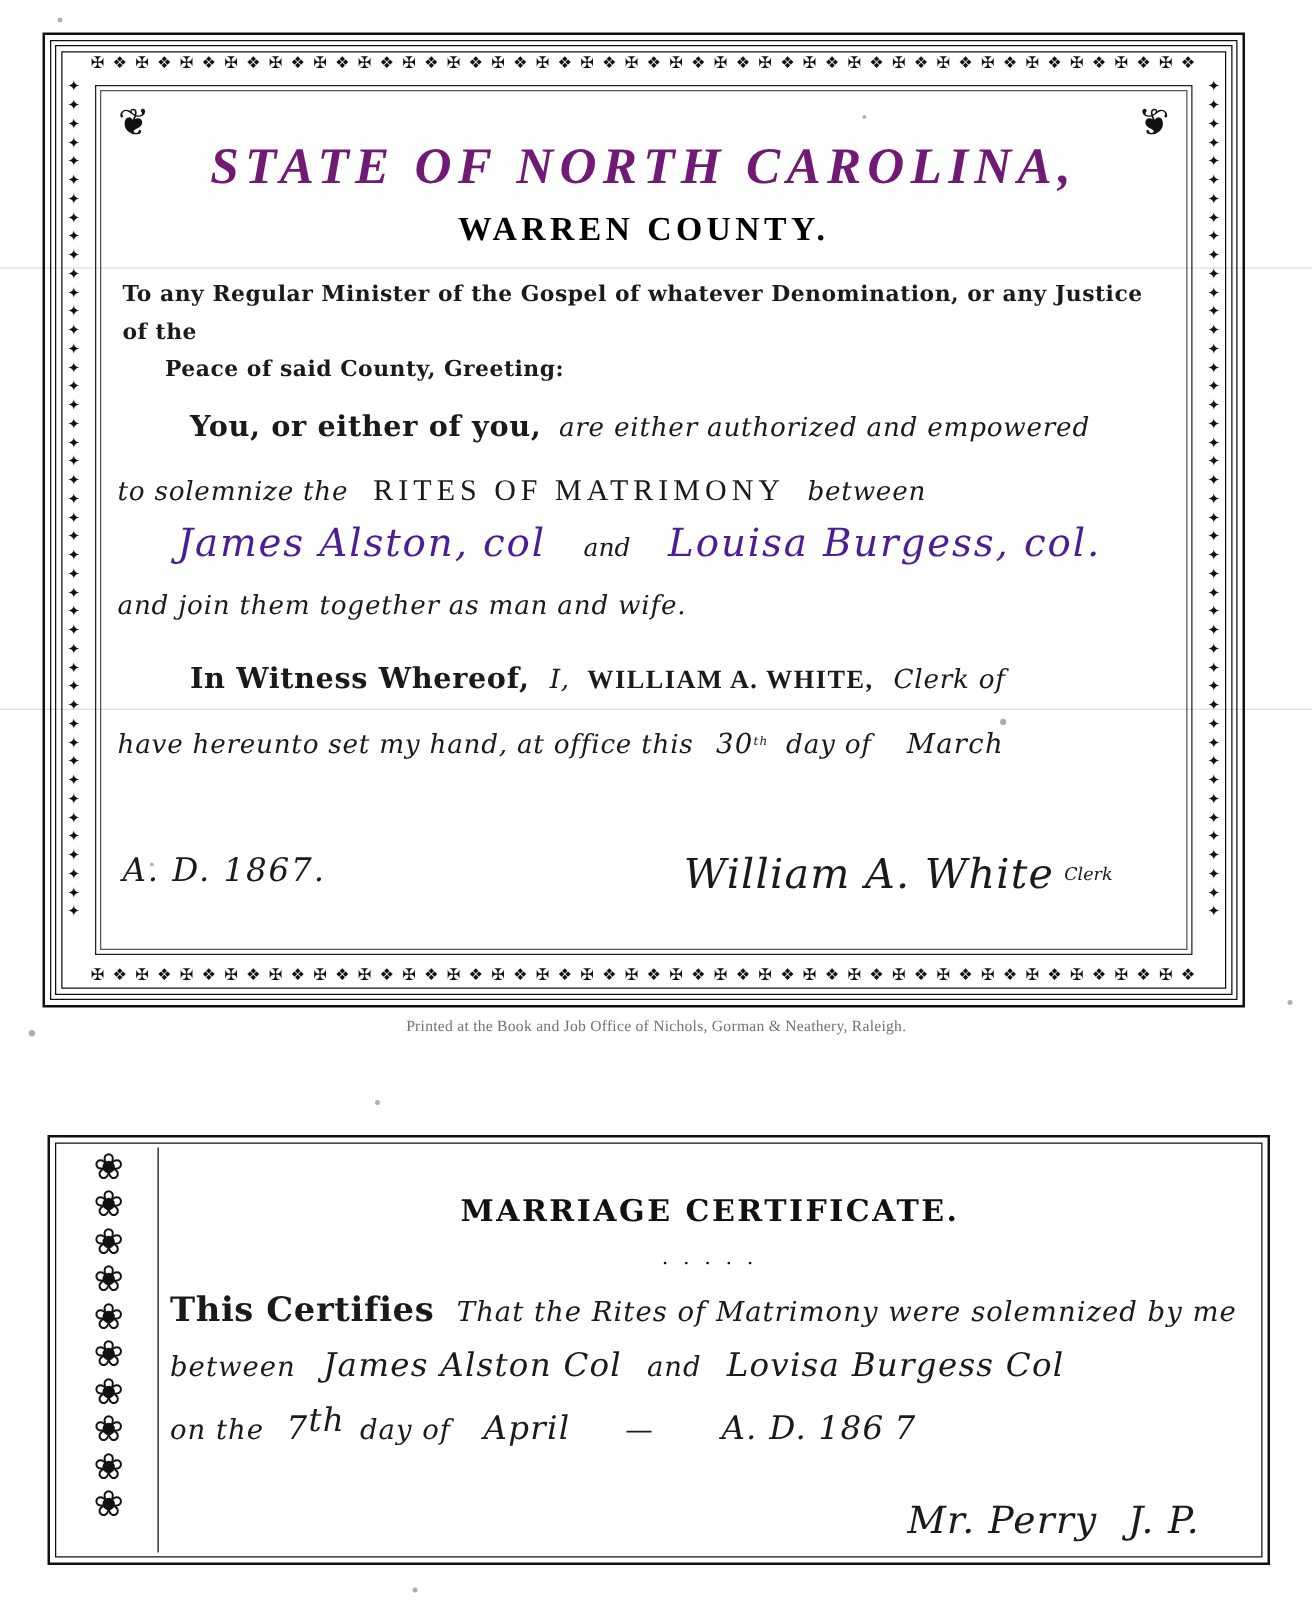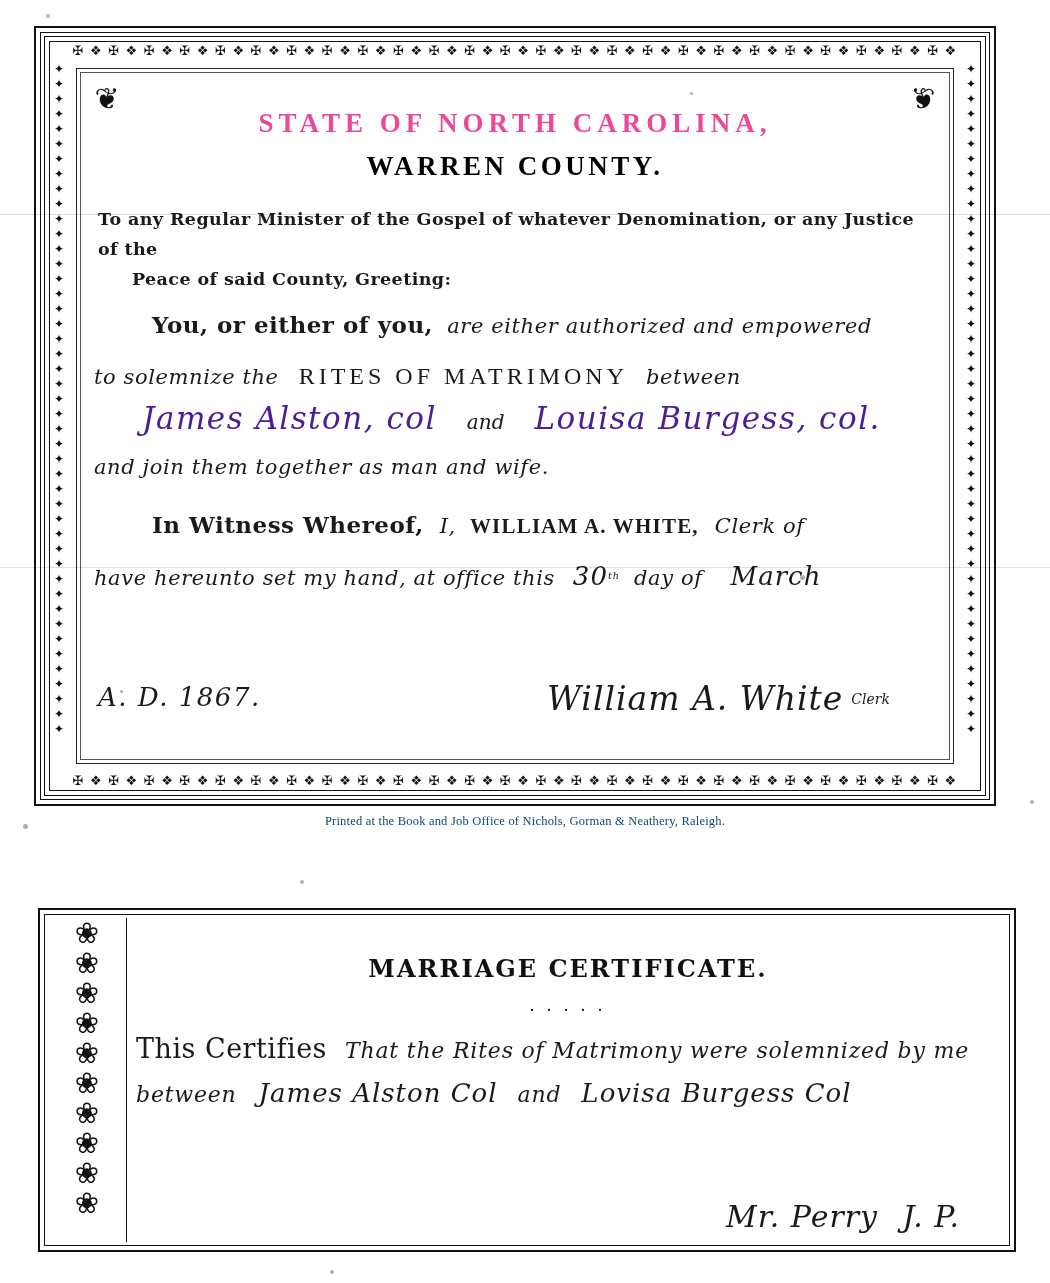--- a/index.html
+++ b/index.html
@@ -123,24 +123,25 @@
     left: 60px;
     right: 60px;
     top: 60px;
     bottom: 60px;
   }
 
   .title-main {
     text-align: center;
     font-family: "Liberation Serif", serif;
     font-weight: bold;
-    font-size: 27px;
+    font-size: 41px;
     letter-spacing: 5px;
     margin-top: 22px;
-    color: #ec4899;
+    color: #701a75;
+    font-style: italic;
   }
   .title-sub {
     text-align: center;
     font-family: "Liberation Serif", serif;
     font-weight: bold;
     font-size: 27px;
     letter-spacing: 3.5px;
     margin-top: 12px;
     color: #000000;
   }
@@ -161,21 +162,21 @@
 
   .script {
     font-family: "DejaVu Serif", serif;
     font-style: italic;
     font-size: 21px;
     letter-spacing: .6px;
   }
   .hand {
     font-family: "DejaVu Serif", serif;
     font-style: italic;
-    font-size: 26px;
+    font-size: 22px;
     letter-spacing: 1px;
   }
 
   .line {
     position: relative;
     margin-top: 14px;
     line-height: 34px;
     white-space: nowrap;
   }
   .indent { padding-left: 58px; }
@@ -250,21 +251,21 @@
   .sup { font-size: .6em; vertical-align: super; }
 
   .printer-line {
     position: absolute;
     left: 0;
     right: 0;
     top: 814px;
     text-align: center;
     font-family: "Liberation Serif", serif;
     font-size: 12.5px;
-    color: #0c4a6e;
+    color: #737373;
     letter-spacing: .2px;
   }
 
   
   #certificate {
     position: absolute;
     left: 38px;
     top: 908px;
     width: 974px;
     height: 340px;
@@ -312,21 +313,21 @@
     margin-top: 12px;
     color: #111;
   }
   .cert-line {
     margin-top: 16px;
     white-space: nowrap;
     line-height: 34px;
   }
   .cert-gothic {
     font-family: "DejaVu Serif", serif;
-    font-weight: normal;
+    font-weight: bold;
     font-size: 27px;
     letter-spacing: .5px;
   }
   .cert-script {
     font-family: "DejaVu Serif", serif;
     font-style: italic;
     font-size: 22px;
     letter-spacing: .8px;
   }
   .cert-hand {
@@ -446,20 +447,28 @@
       <span class="cert-script" style="padding-left:14px">That the Rites of Matrimony were solemnized by me</span>
     </div>
 
     <div class="cert-line" style="margin-top:6px">
       <span class="cert-script">between</span>
       <span class="cert-hand" style="padding-left:18px">James Alston Col</span>
       <span class="cert-script" style="padding-left:16px">and</span>
       <span class="cert-hand" style="padding-left:16px">Lovisa Burgess Col</span>
     </div>
 
+    <div class="cert-line" style="margin-top:6px">
+      <span class="cert-script">on the</span>
+      <span class="cert-hand" style="padding-left:14px">7</span><span class="cert-hand sup">th</span>
+      <span class="cert-script" style="padding-left:8px">day of</span>
+      <span class="cert-hand" style="padding-left:22px">April</span>
+      <span class="cert-script" style="padding-left:40px">—</span>
+      <span class="cert-hand" style="padding-left:50px">A. D. 186</span><span class="cert-hand" style="padding-left:8px">7</span>
+    </div>
 
     <div class="cert-sig">
       <span>Mr. Perry</span>
       <span style="padding-left:14px">J. P.</span>
     </div>
   </div>
 </div>
 
 <div class="fold-line" style="top:214px"></div>
 <div class="fold-line" style="top:567px"></div>

